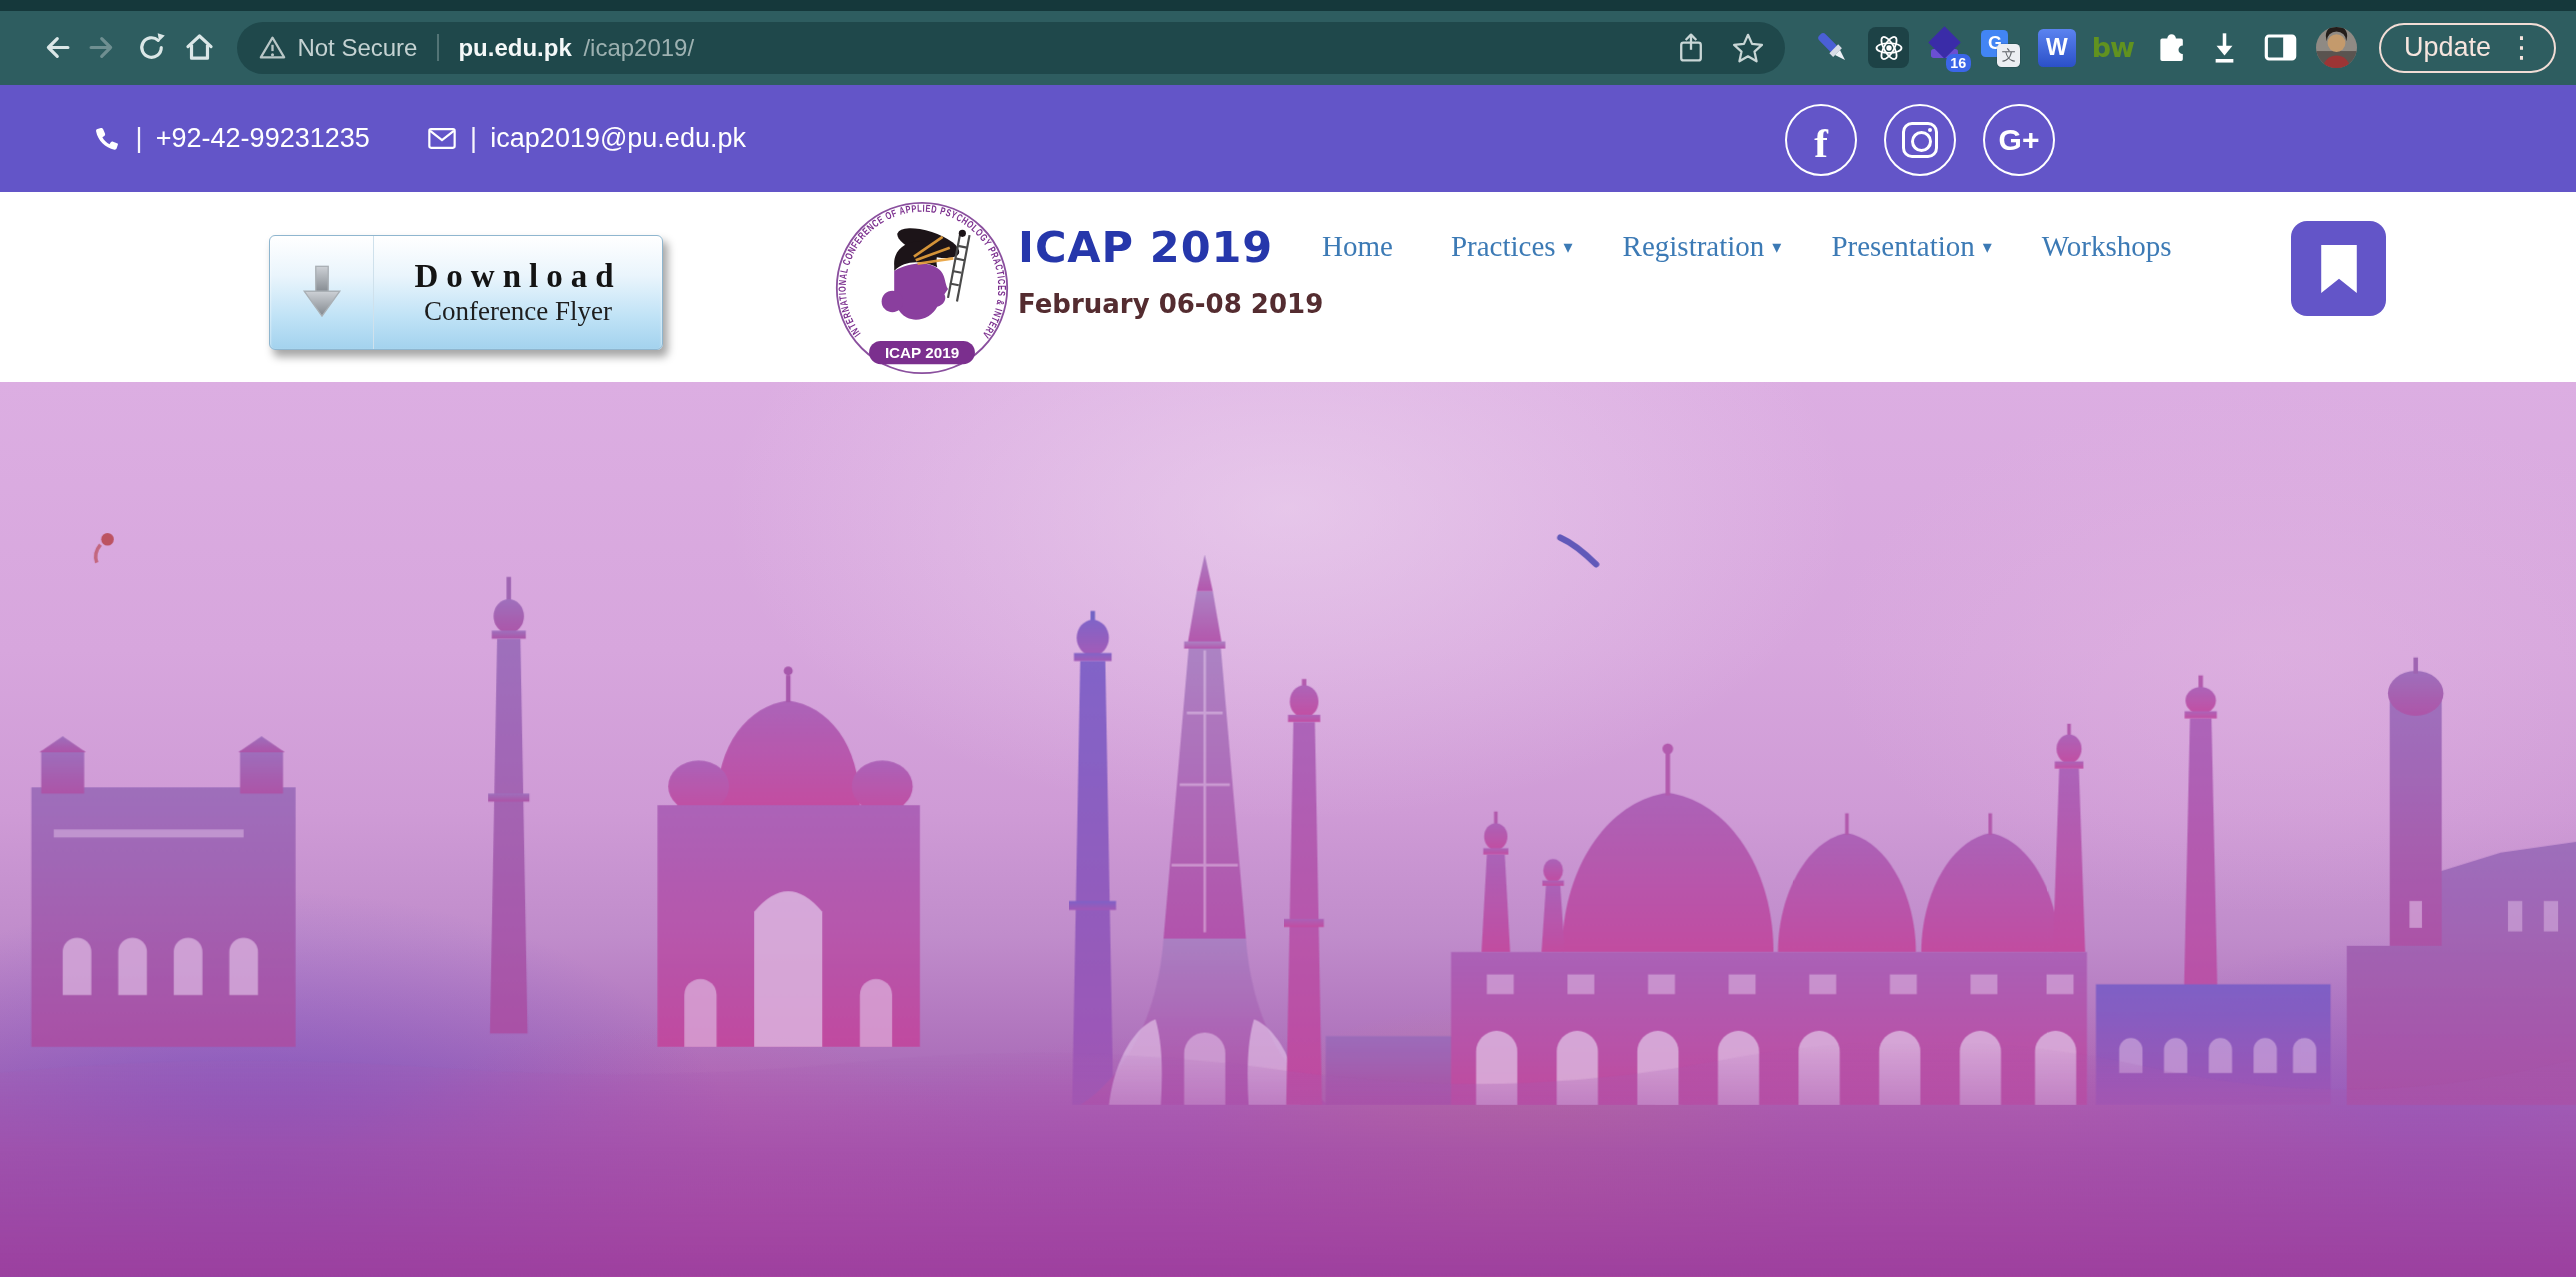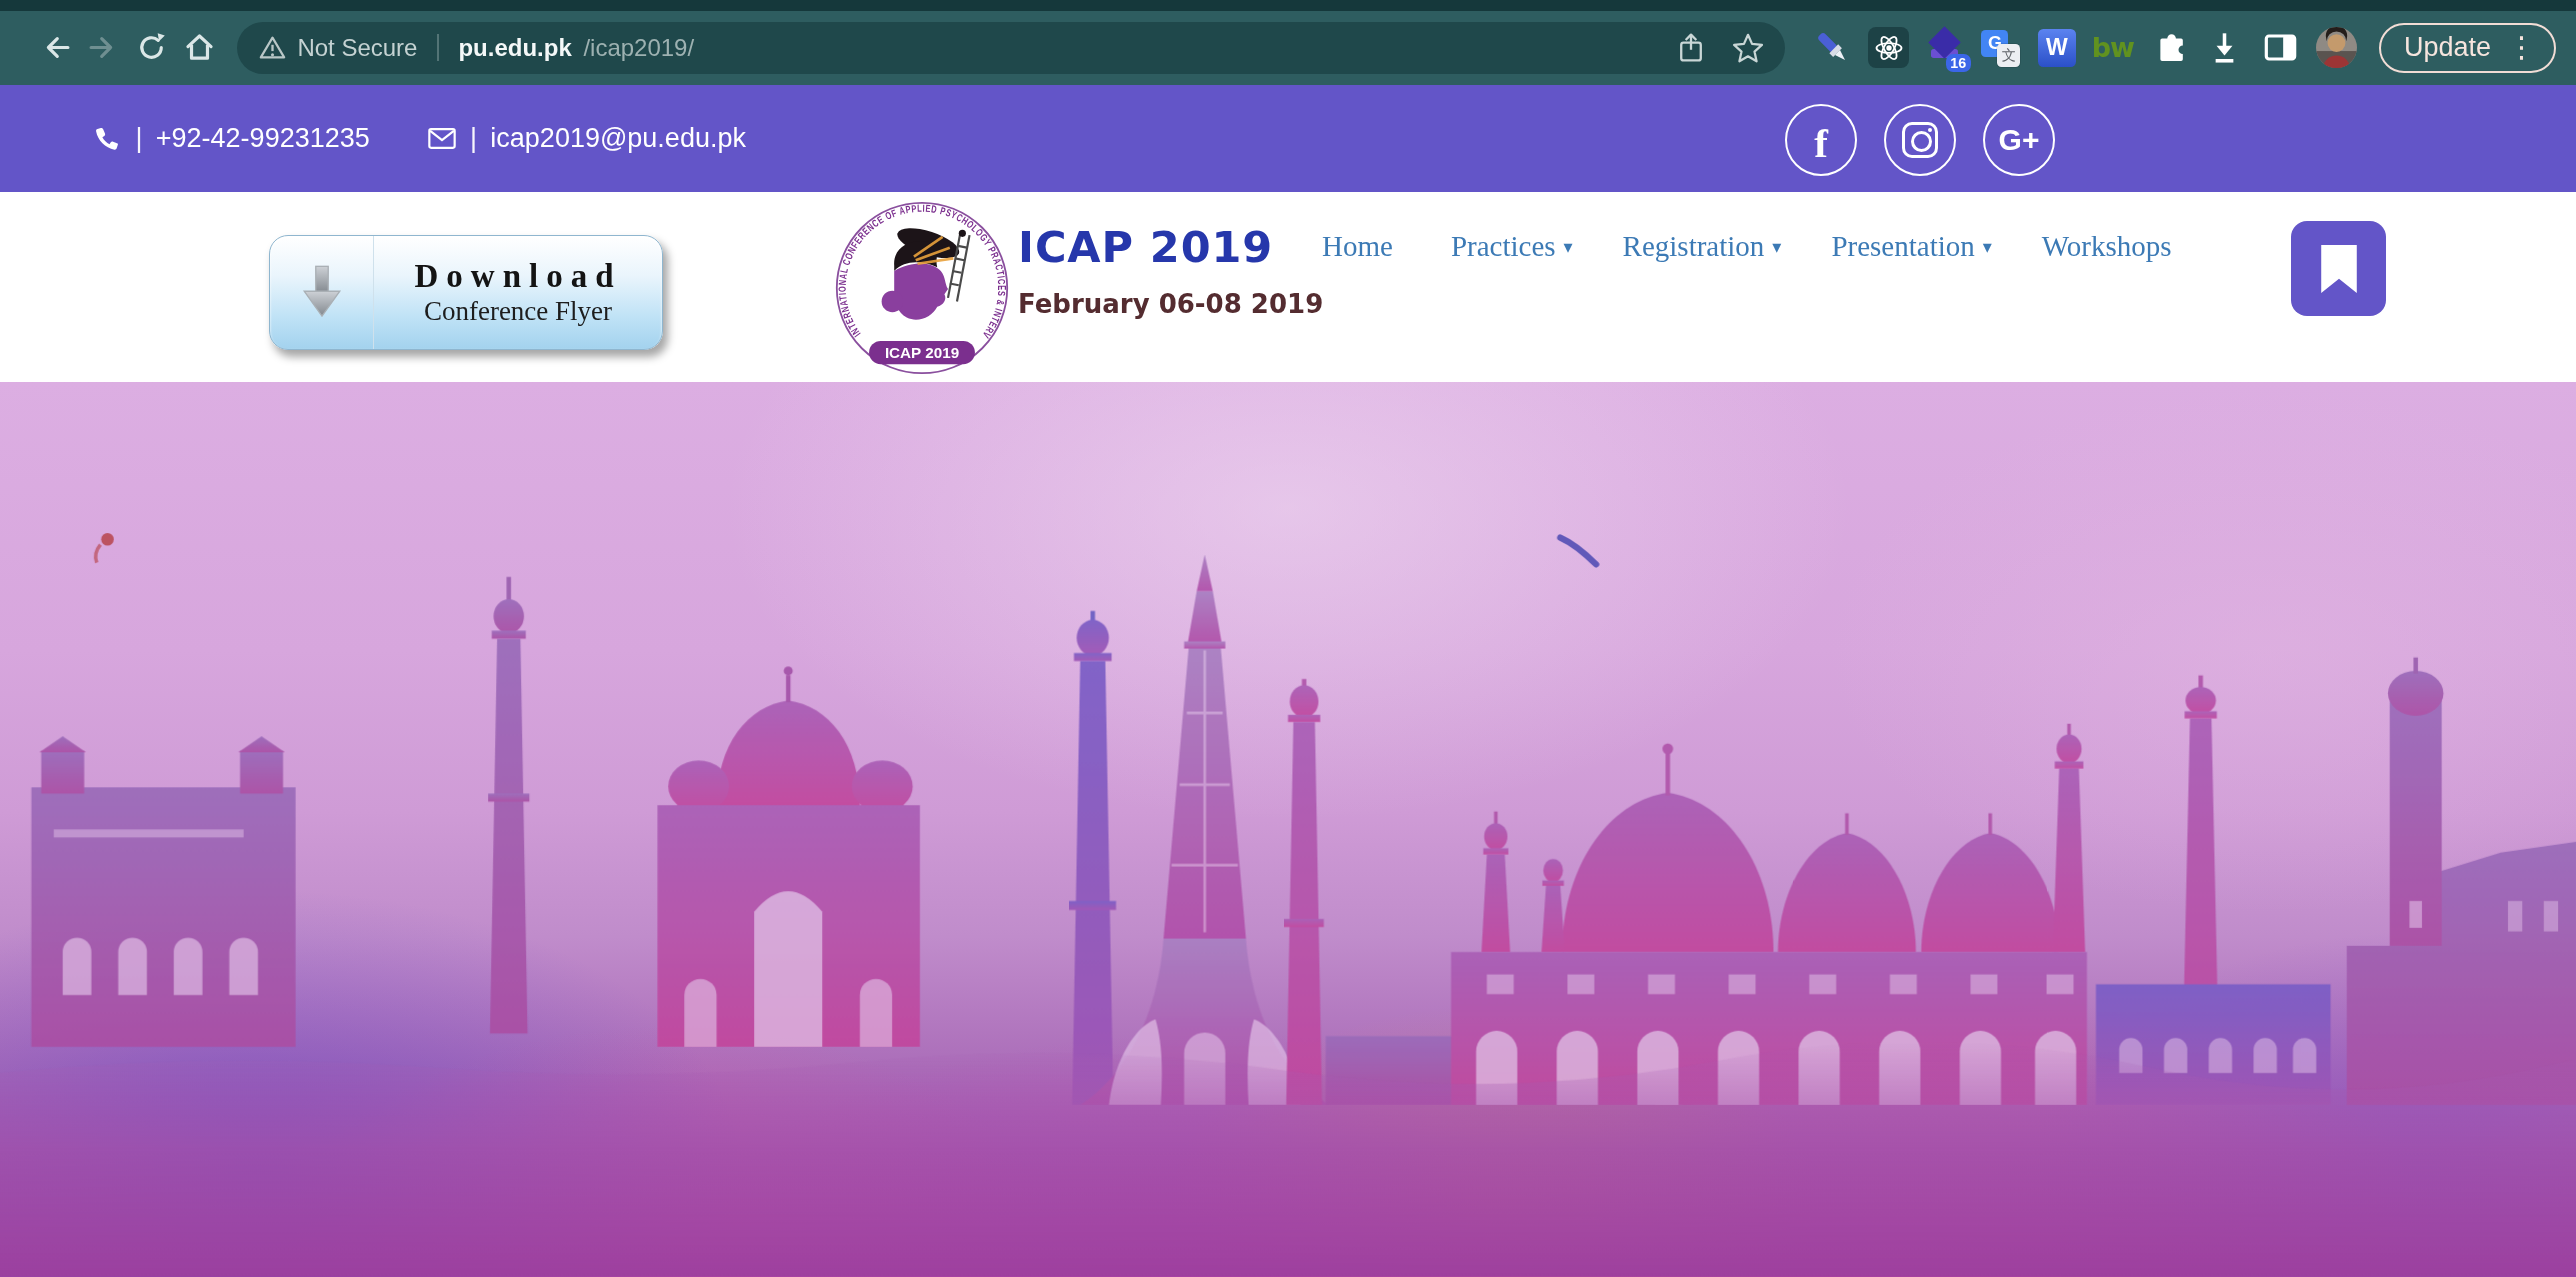--- a/index.html
+++ b/index.html
@@ -41,21 +41,21 @@
   .socials { position:absolute; left:1785px; top:19px; display:flex; gap:27px; }
   .soc { width:72px; height:72px; border:2.7px solid #fff; border-radius:50%; display:flex; align-items:center; justify-content:center; color:#fff; }
   .fb-glyph { font-size:41px; font-weight:bold; font-family:"Liberation Serif",serif; margin-top:5.4px; }
   .gp-glyph { font-size:30px; font-weight:bold; }
   .ig-glyph { width:36px; height:36px; border:3.1px solid #fff; border-radius:10px; position:relative; }
   .ig-glyph::before { content:""; position:absolute; left:50%; top:50%; width:15px; height:15px; margin:-9px 0 0 -9px; border:3.1px solid #fff; border-radius:50%; }
   .ig-glyph::after { content:""; position:absolute; right:2.7px; top:2.7px; width:4.5px; height:4.5px; background:#fff; border-radius:50%; }
 
   
   .siteheader { position:absolute; top:193px; left:0; width:2576px; height:190px; background:#fff; }
-  .flyer { position:absolute; left:269px; top:42px; width:394px; height:115px; border-radius:19px;
+  .flyer { position:absolute; left:269px; top:42px; width:394px; height:115px; border-radius:6px;
            background:linear-gradient(180deg,#ffffff 0%,#eaf5fc 35%,#bfe2f6 72%,#a3d2ee 100%);
            border:0.9px solid #8fb6cf; box-shadow:4.5px 6.3px 9px rgba(0,0,0,.35), inset 0 1.8px 2.7px #fff;
            display:flex; align-items:center; cursor:pointer; }
   .flyer-arrowzone { width:104px; height:100%; display:flex; align-items:center; justify-content:center; border-right:1.8px solid #cfe1ec; }
   .flyer-text { flex:1; text-align:center; font-family:"Liberation Serif",serif; }
   .flyer-line1 { font-size:33px; font-weight:bold; letter-spacing:8px; color:#141414; }
   .flyer-line2 { font-size:27px; color:#1d1d1d; margin-top:1.8px;font-family:Liberation Serif, serif; }
   .logo { position:absolute; left:835px; top:8px; width:174px; height:174px; }
   .brand { position:absolute; left:1018px; top:29px; font-family:"DejaVu Sans",sans-serif; }
   .brand-title { font-size:43px; font-weight:bold; color:#2637ab; letter-spacing:0.9px; }

